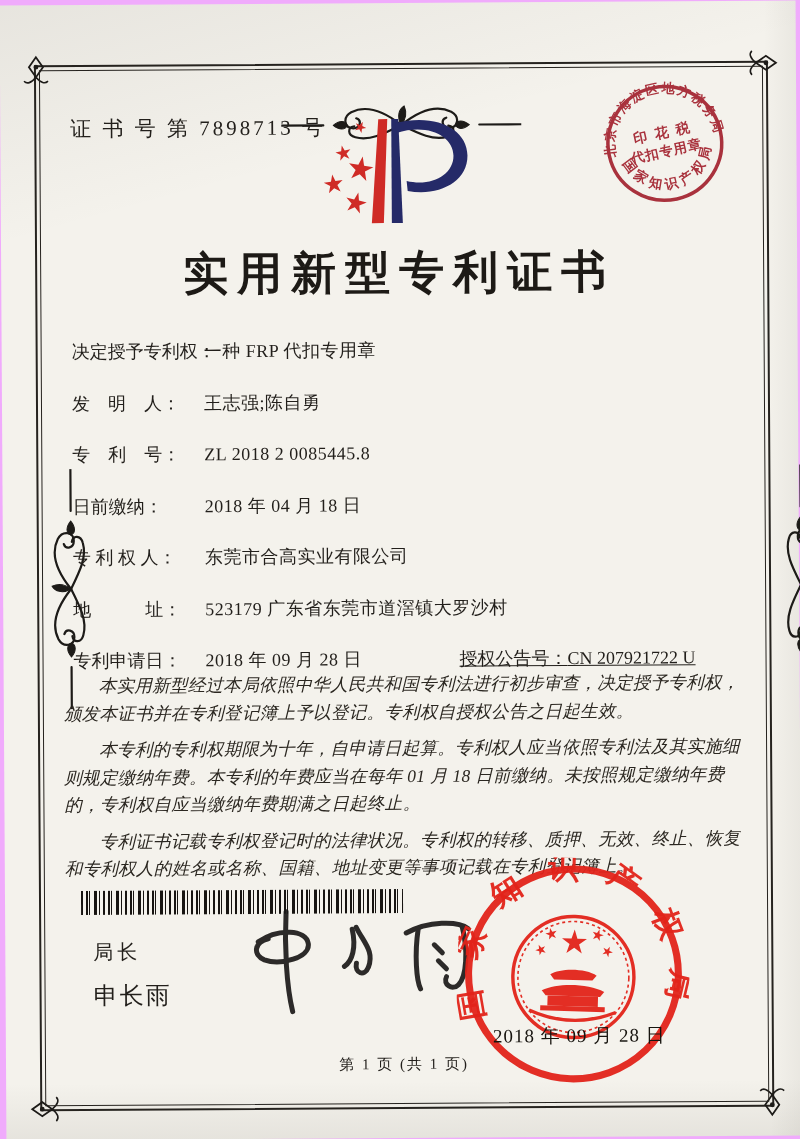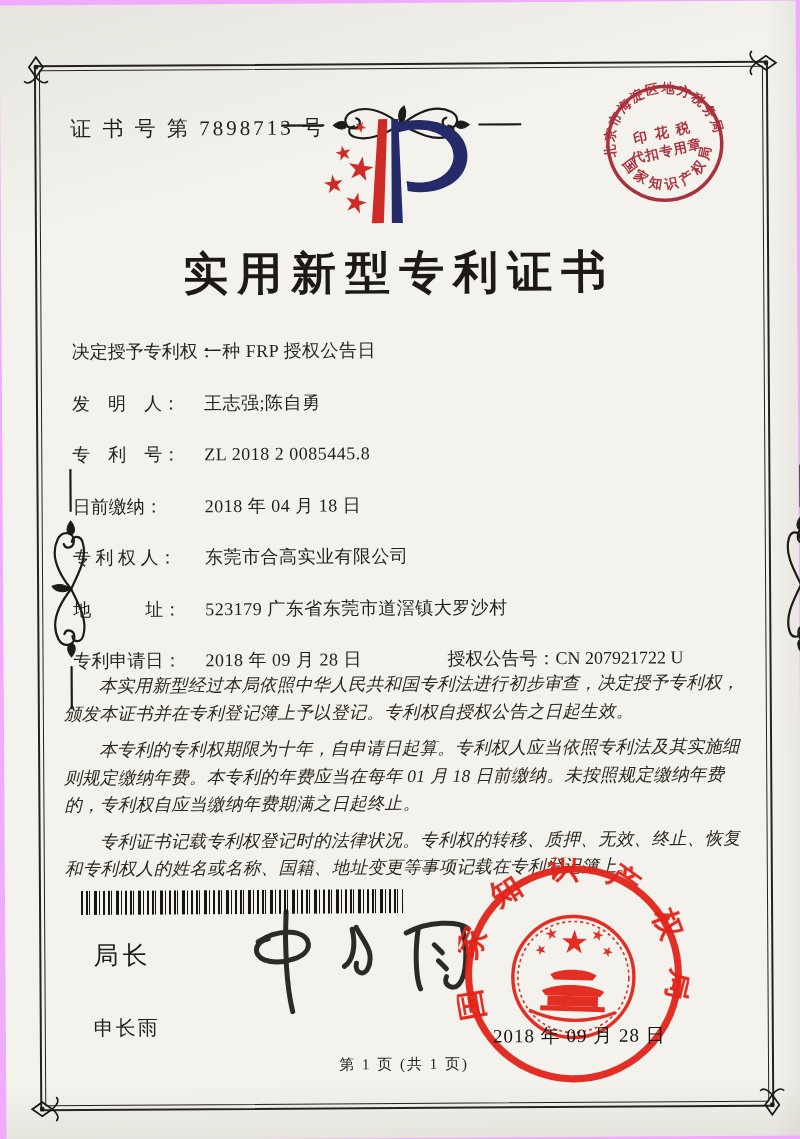--- a/index.html
+++ b/index.html
@@ -43,39 +43,39 @@
   .title{
     position:absolute; left:0; top:240px; width:100%; text-align:center;
     font-size:45px; font-weight:bold; letter-spacing:9px; color:#1d1a16;
   }
   .tax-stamp{position:absolute; left:602px; top:78px; transform:rotate(-12deg); opacity:.93;}
   
   .fields{position:absolute; left:70px; top:322px; width:662px; font-size:18px;}
   .frow{position:relative; height:51.5px; line-height:51.5px; white-space:nowrap;}
   .flabel{display:inline-block; width:132px; white-space:pre;}
   .fvalue{letter-spacing:.5px;}
-  .grant-no{position:absolute; left:374px; top:0; white-space:nowrap;}
+  .grant-no{position:absolute; left:386px; top:0; white-space:nowrap;text-decoration:underline;}
   
   .body-text{
     position:absolute; left:60px; top:668px; width:684px;
     font-size:17.5px; line-height:27.5px; font-style:italic; color:#2b2721;
   }
   .body-text p{margin:0 0 9px 0; text-indent:2em; letter-spacing:.3px;}
   
   .barcode{
     position:absolute; left:76px; top:886px; width:322px; height:24px;
     background:repeating-linear-gradient(90deg,
       #171411 0 2px, transparent 2px 5px,
       #171411 5px 7px, transparent 7px 8px,
       #171411 8px 9px, transparent 9px 13px,
       #171411 13px 16px, transparent 16px 18px,
       #171411 18px 19px, transparent 19px 22px);
   }
-  .signoff-title{position:absolute; left:88px; top:934px; font-size:25px; letter-spacing:4px;}
-  .signoff-name {position:absolute; left:88px; top:1010px; font-size:20px; letter-spacing:2px;}
+  .signoff-title{position:absolute; left:88px; top:934px; font-size:20px; letter-spacing:4px;}
+  .signoff-name {position:absolute; left:88px; top:975px; font-size:24px; letter-spacing:2px;}
   .signature{position:absolute; left:205px; top:898px;}
   .seal{position:absolute; left:452px; top:856px; transform:rotate(2deg);}
   .seal-date{position:absolute; left:487px; top:1021px; font-size:19px; letter-spacing:1px; color:#17140f;}
   .footer{
     position:absolute; left:0; top:1052px; width:100%; text-align:center;
     font-size:15px; letter-spacing:2px;
   }
   .stamp-text{font-weight:bold;}
 </style>
 </head>
@@ -169,21 +169,21 @@
       <use href="#star5" transform="translate(50,92) scale(11) rotate(14)" fill="#cf2b26"></use>
       <path d="M73,8 L82,8 L78,112 L66,112 Z" fill="#cf2b26"></path>
       <path d="M86,8 L93,8 L97,112 L86,112 Z" fill="#252a68"></path>
       <path d="M90,12 C130,2 162,18 162,45 C162,72 132,86 102,80 L101,70 C126,76 148,64 148,45 C148,25 122,12 91,22 Z" fill="#252a68"></path>
     </svg>
 
     <div class="title">实用新型专利证书</div>
 
     <div class="fields">
       <div class="frow">
-        <span class="flabel">决定授予专利权：</span><span class="fvalue">一种 FRP 授权公告日</span>
+        <span class="flabel">决定授予专利权：</span><span class="fvalue">一种 FRP 代扣专用章</span>
       </div>
       <div class="frow">
         <span class="flabel">发　明　人：</span><span class="fvalue">王志强;陈自勇</span>
       </div>
       <div class="frow">
         <span class="flabel">专　利　号：</span><span class="fvalue">ZL 2018 2 0085445.8</span>
       </div>
       <div class="frow">
         <span class="flabel">日前缴纳：</span><span class="fvalue">2018 年 04 月 18 日</span>
       </div>

